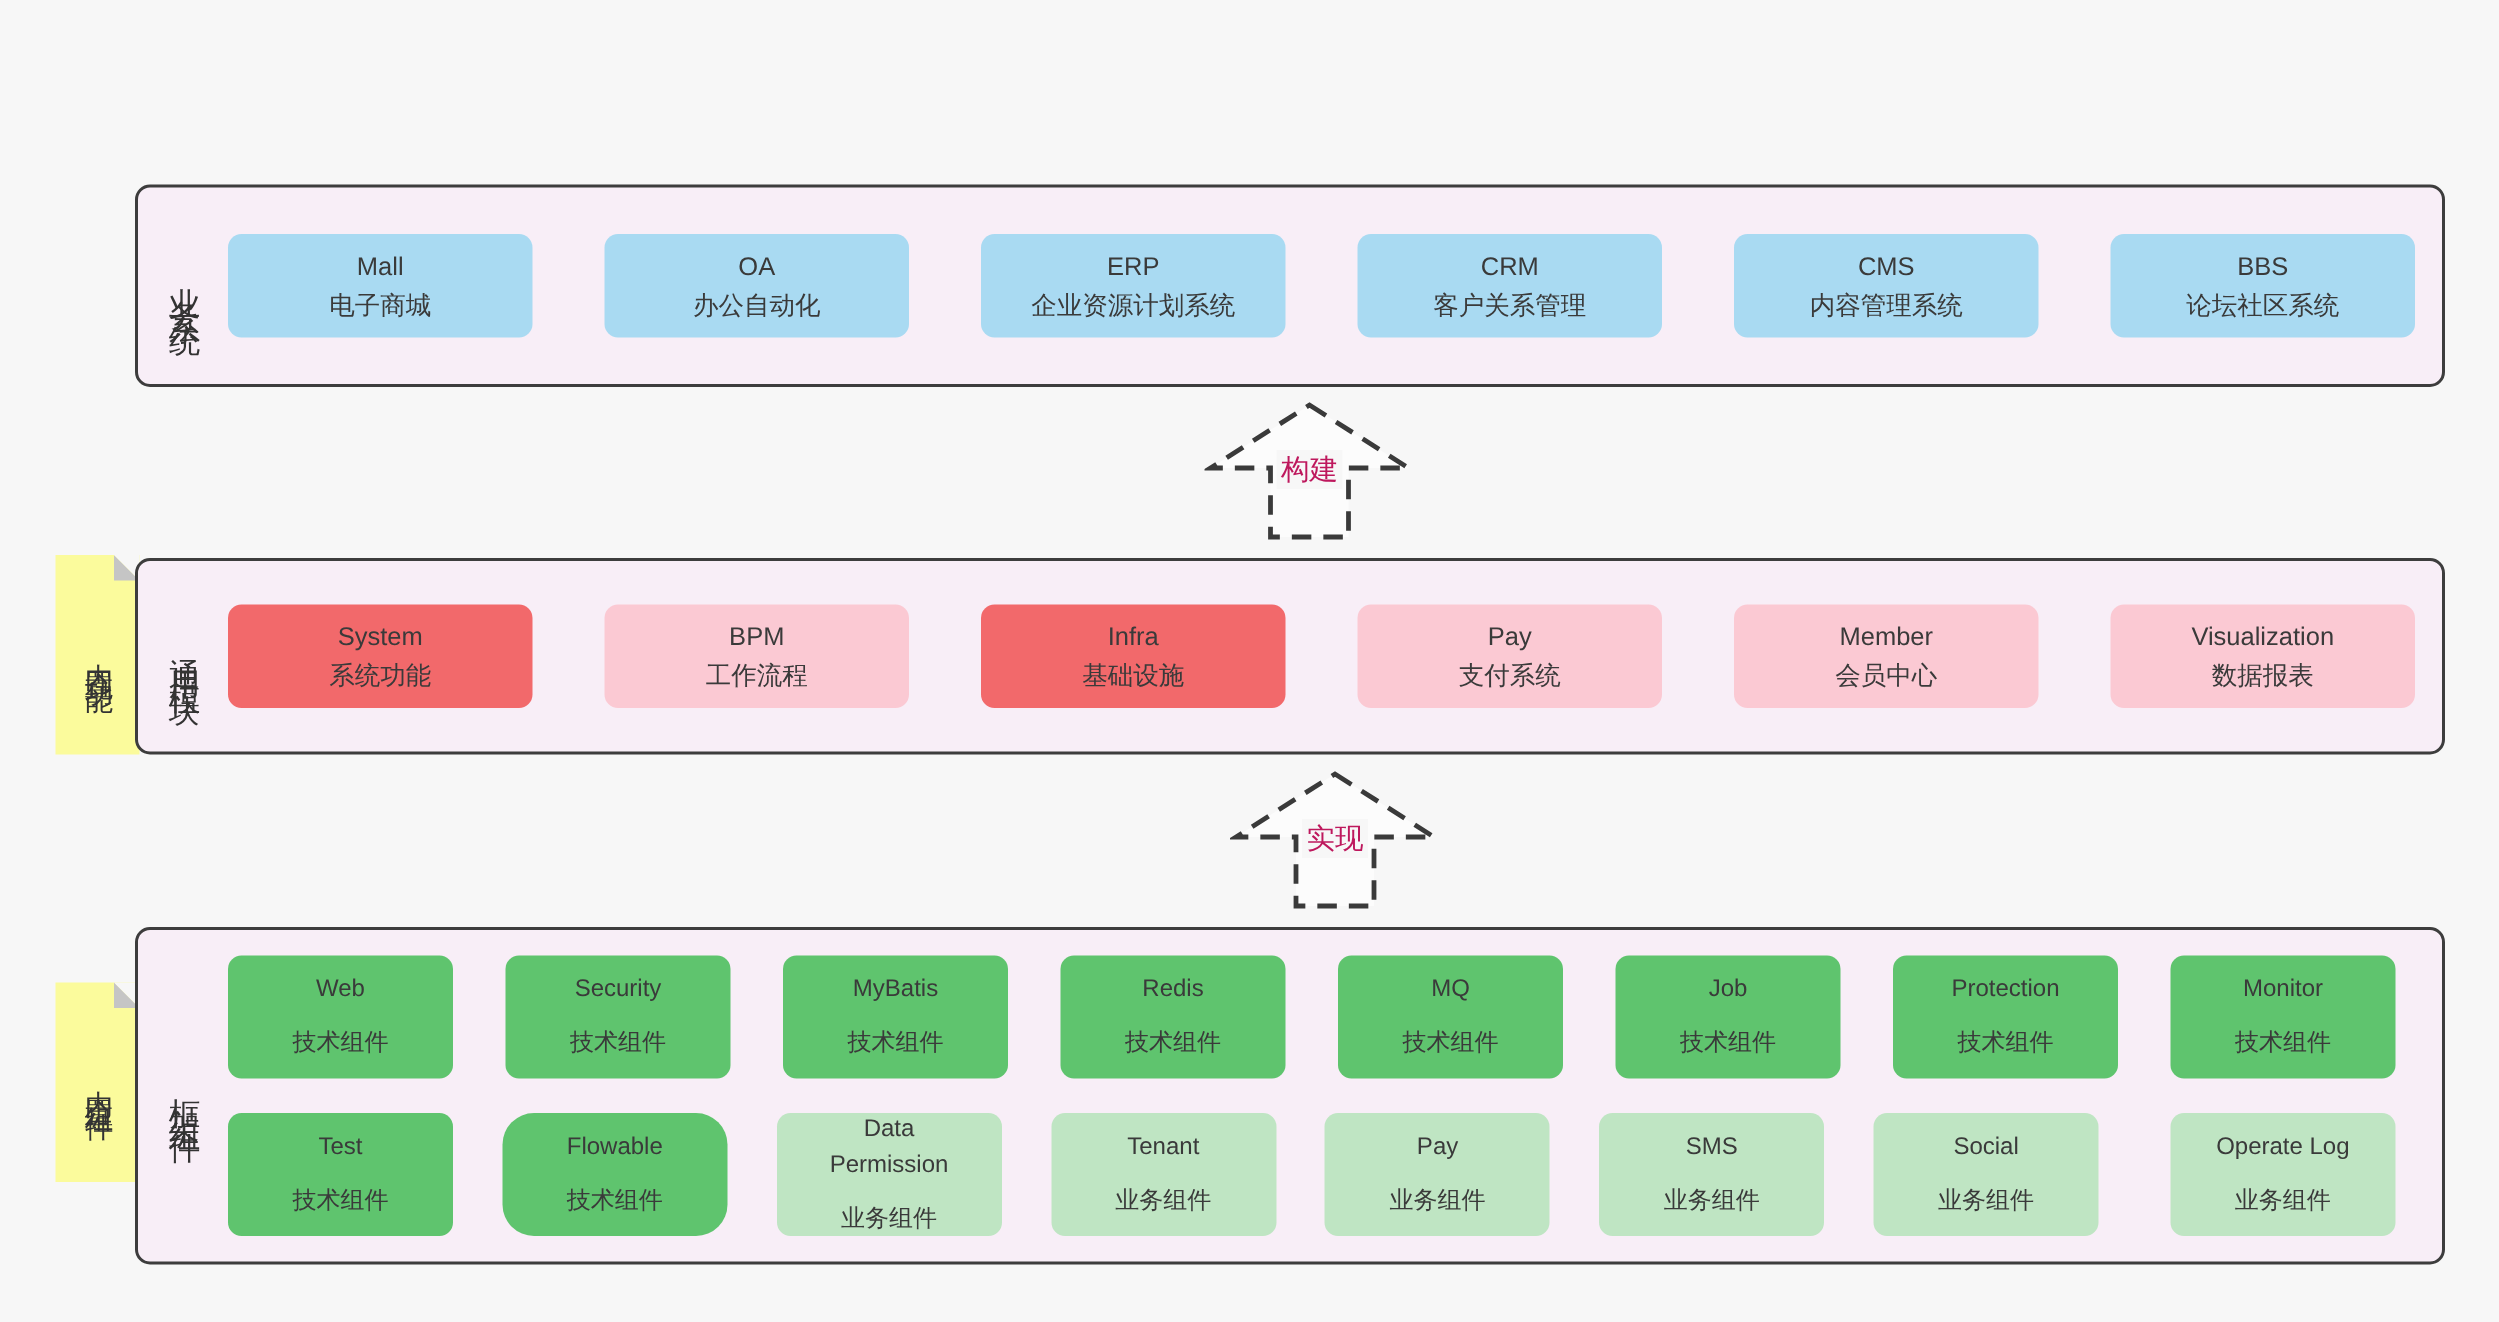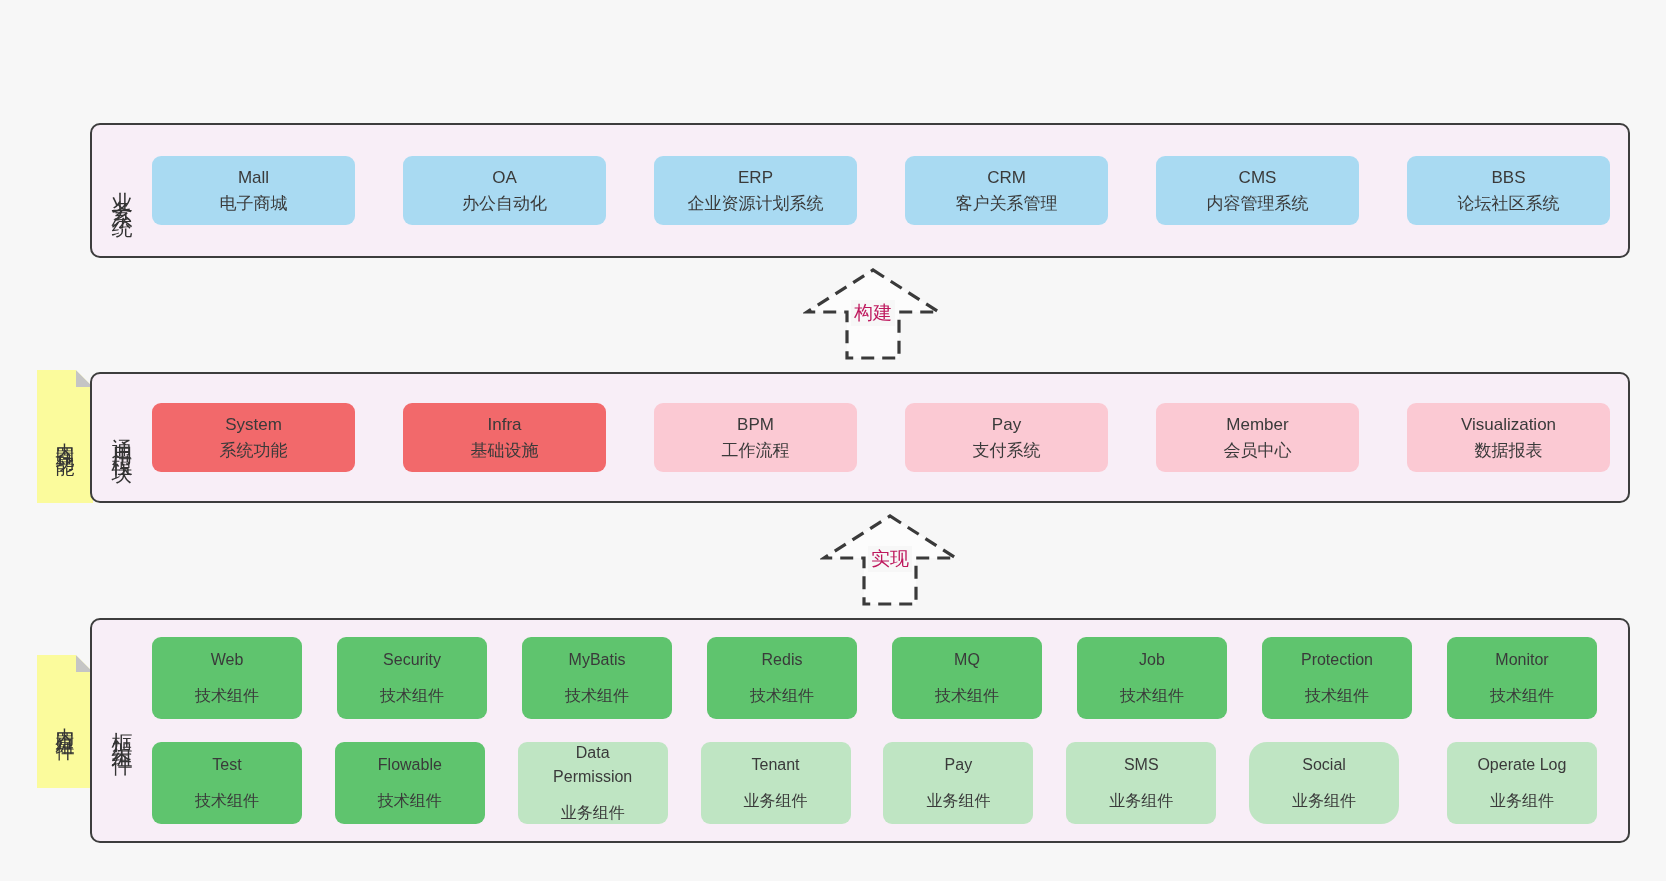--- a/index.html
+++ b/index.html
@@ -122,27 +122,27 @@
 <div class="band" id="band-common">
   <div class="band-label">
     <span>通用模块</span>
   </div>
   <div class="rows">
       <div class="box-row">
         <div class="box" style="background: rgb(242, 105, 107);">
           <div class="l1">System</div>
           <div class="l2">系统功能</div>
         </div>
+        <div class="box" style="background: rgb(251, 201, 211);">
+          <div class="l1">BPM</div>
+          <div class="l2">工作流程</div>
+        </div>
         <div class="box" style="background: rgb(242, 105, 107);">
           <div class="l1">Infra</div>
           <div class="l2">基础设施</div>
-        </div>
-        <div class="box" style="background: rgb(251, 201, 211);">
-          <div class="l1">BPM</div>
-          <div class="l2">工作流程</div>
         </div>
         <div class="box" style="background: rgb(251, 201, 211);">
           <div class="l1">Pay</div>
           <div class="l2">支付系统</div>
         </div>
         <div class="box" style="background: rgb(251, 201, 211);">
           <div class="l1">Member</div>
           <div class="l2">会员中心</div>
         </div>
         <div class="box" style="background: rgb(251, 201, 211);">
@@ -203,41 +203,41 @@
         <div class="box" style="background: rgb(95, 196, 110);">
           <div class="l1">Monitor</div>
           <div class="l2">技术组件</div>
         </div>
       </div>
       <div class="box-row">
         <div class="box" style="background: rgb(95, 196, 110);">
           <div class="l1">Test</div>
           <div class="l2">技术组件</div>
         </div>
-        <div class="box" style="background: rgb(95, 196, 110);">
+        <div class="box" style="background: rgb(95, 196, 110); border-radius: 21px;">
           <div class="l1">Flowable</div>
           <div class="l2">技术组件</div>
         </div>
         <div class="box" style="background: rgb(191, 229, 195);">
           <div class="l1">Data Permission</div>
           <div class="l2">业务组件</div>
         </div>
         <div class="box" style="background: rgb(191, 229, 195);">
           <div class="l1">Tenant</div>
           <div class="l2">业务组件</div>
         </div>
         <div class="box" style="background: rgb(191, 229, 195);">
           <div class="l1">Pay</div>
           <div class="l2">业务组件</div>
         </div>
         <div class="box" style="background: rgb(191, 229, 195);">
           <div class="l1">SMS</div>
           <div class="l2">业务组件</div>
         </div>
-        <div class="box" style="background: rgb(191, 229, 195); border-radius: 18px;">
+        <div class="box" style="background: rgb(191, 229, 195);">
           <div class="l1">Social</div>
           <div class="l2">业务组件</div>
         </div>
         <div class="box" style="background: rgb(191, 229, 195); margin-left: 15px;">
           <div class="l1">Operate Log</div>
           <div class="l2">业务组件</div>
         </div>
       </div>
     </div>
 </div>

